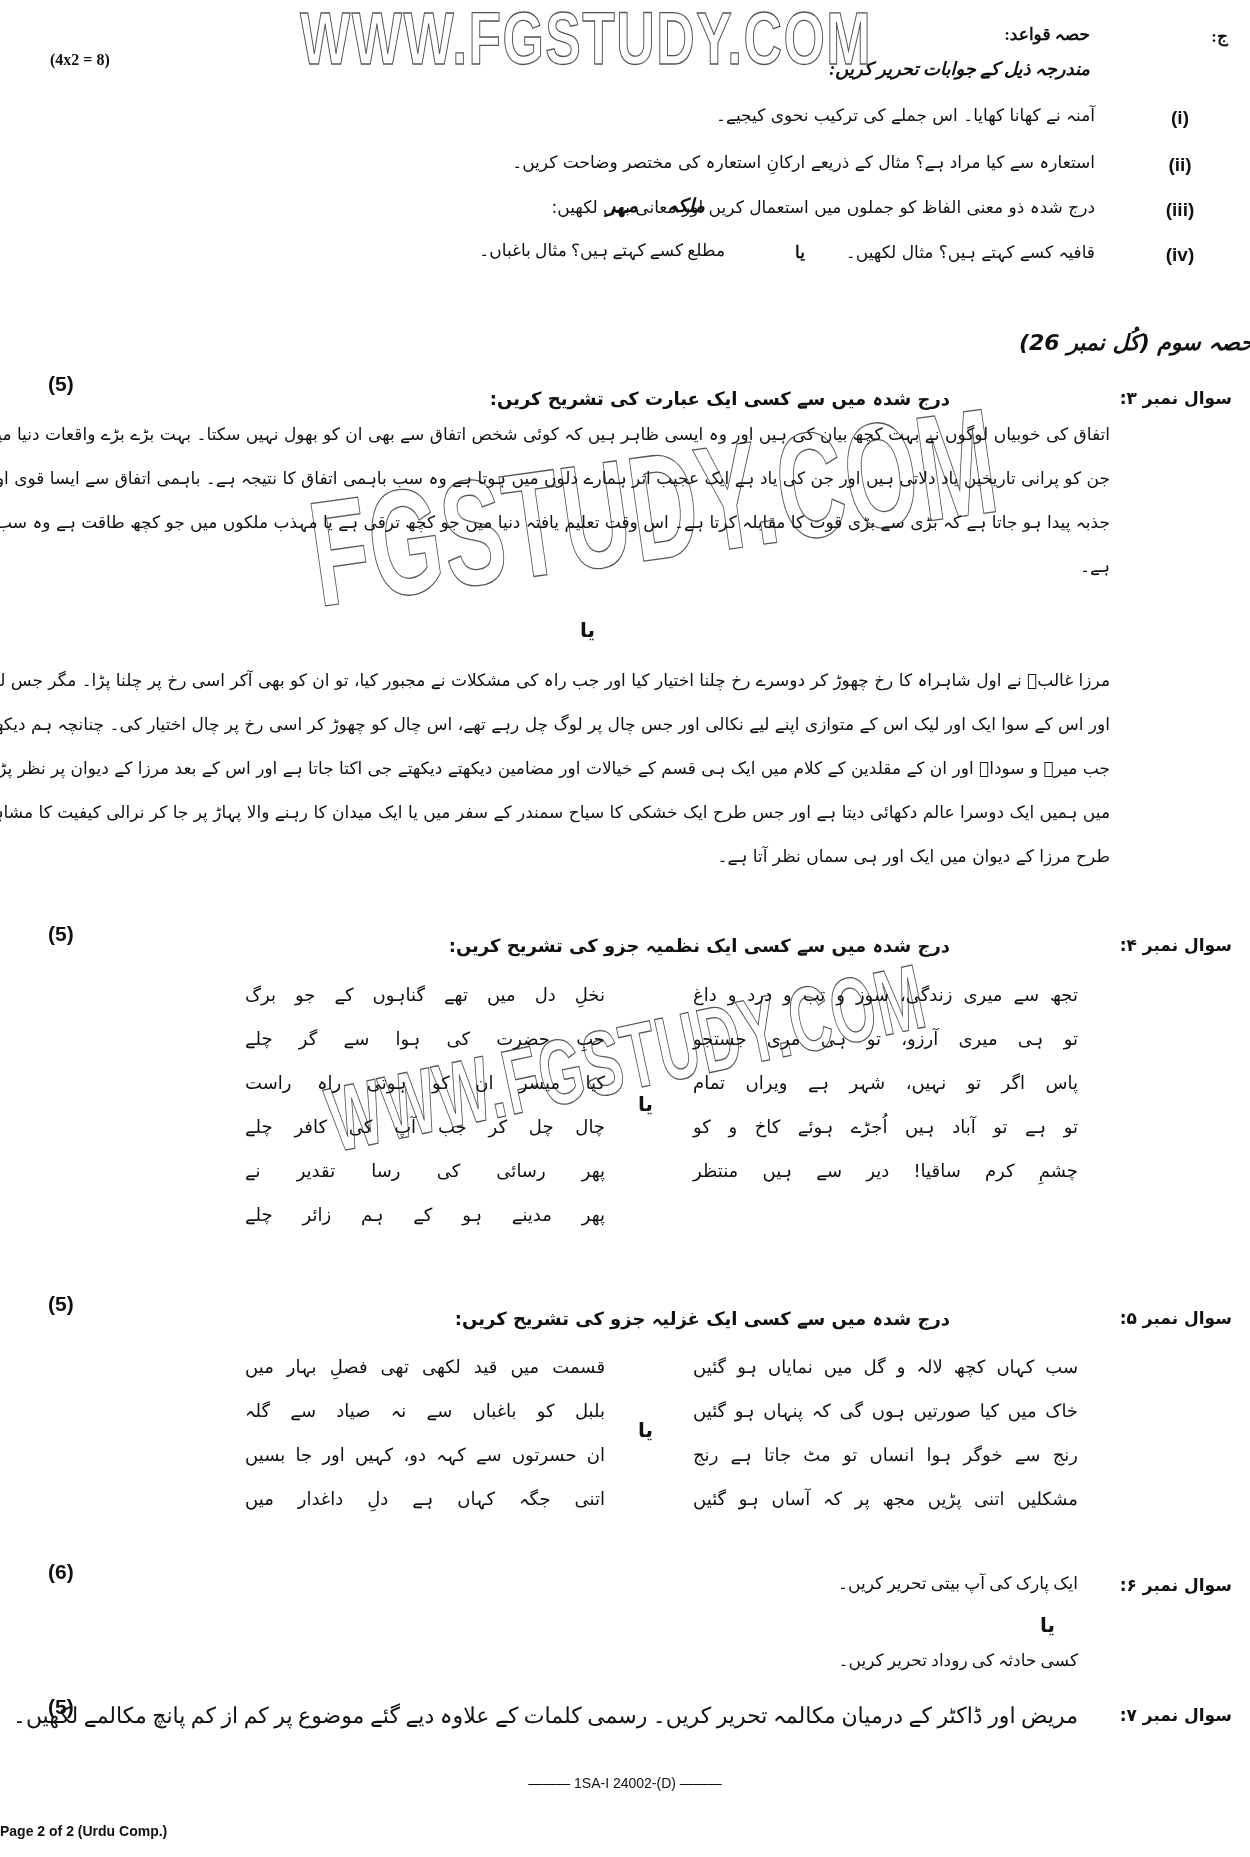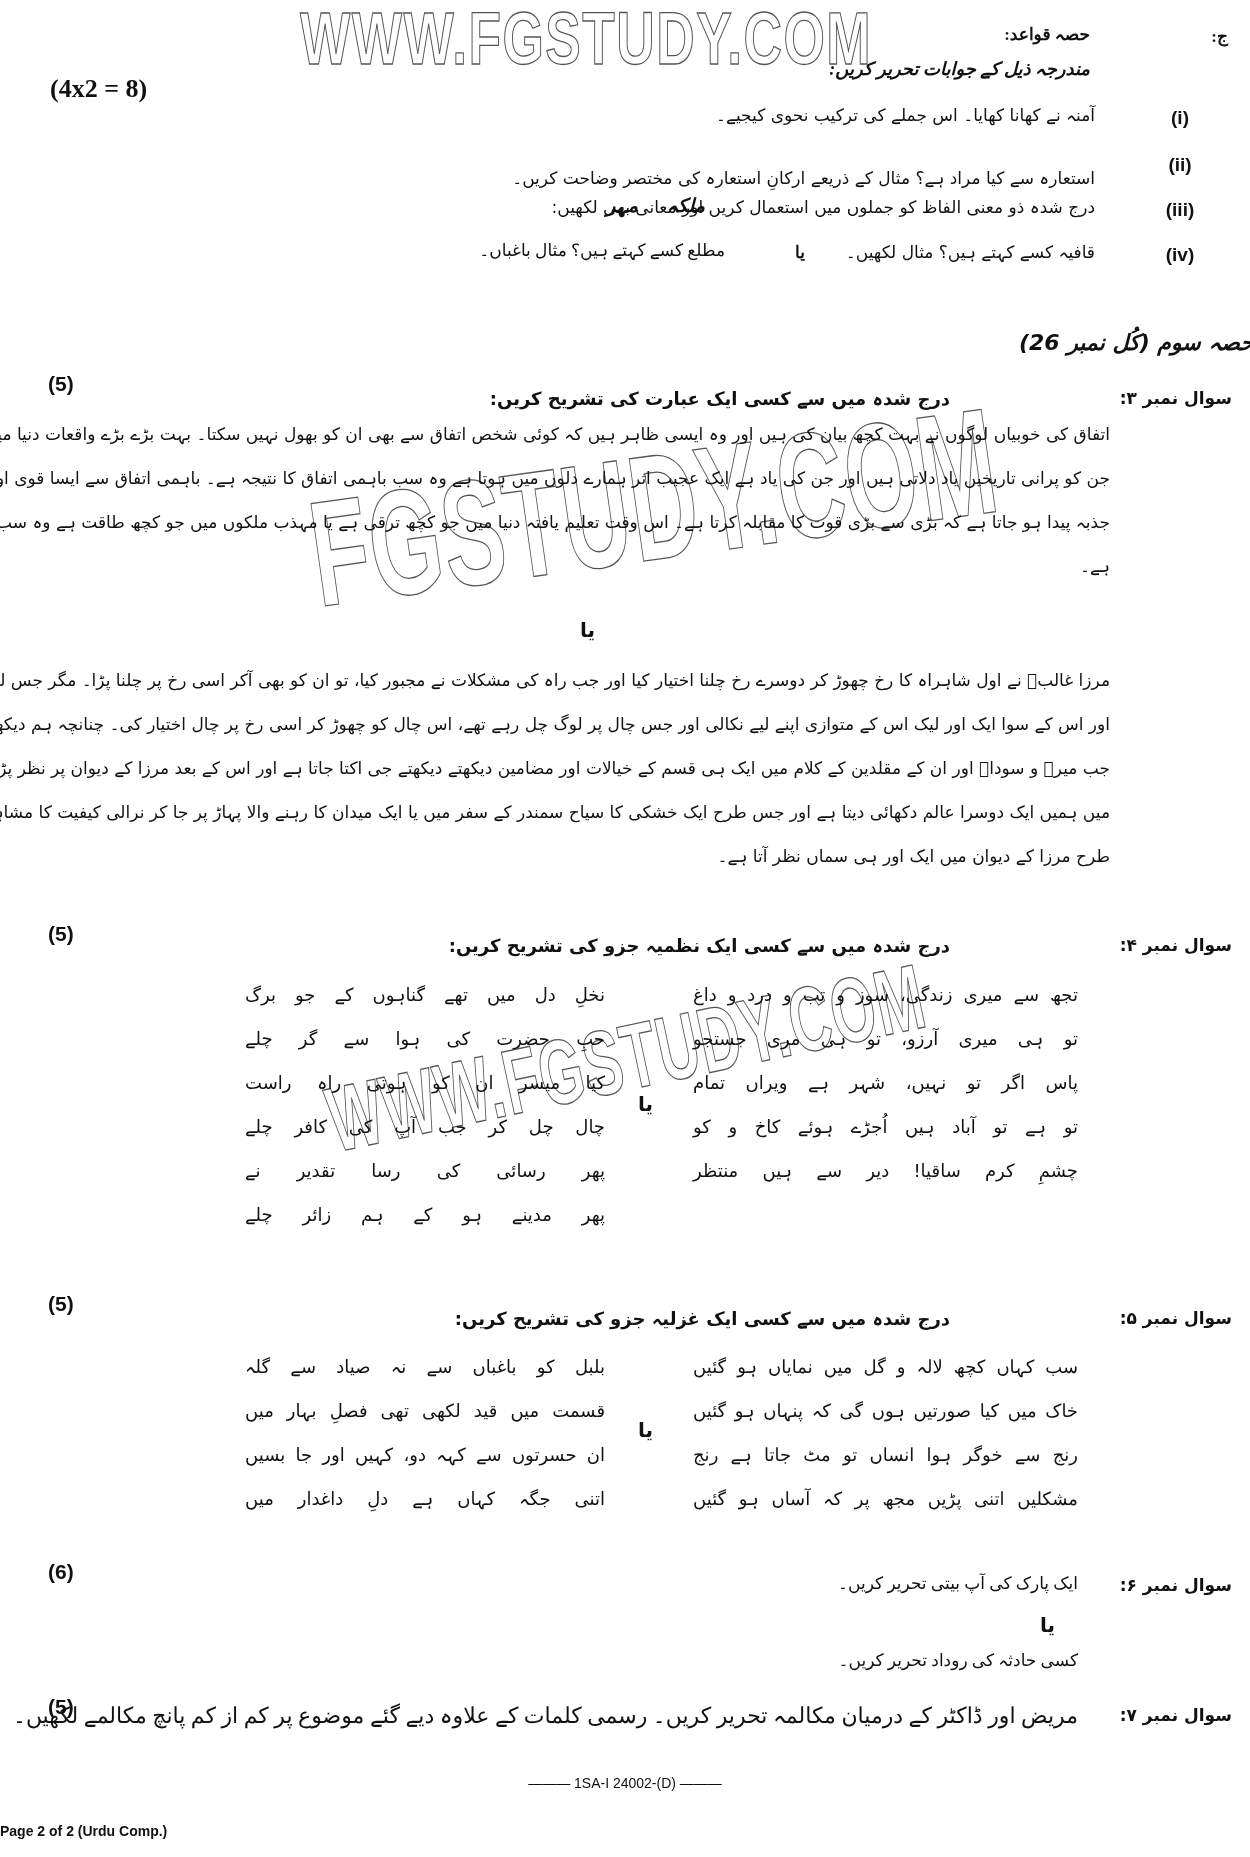--- a/index.html
+++ b/index.html
@@ -27,30 +27,30 @@
 </head>
 <body>
 
 <div class="watermark" style="left:300px; top:-4px; font-size:74px; transform:scaleX(0.72); transform-origin:left top;">WWW.FGSTUDY.COM</div>
 <div class="watermark" style="left:300px; top:470px; font-size:150px; transform:rotate(-8deg) scaleX(0.62); transform-origin:left top;">FGSTUDY.COM</div>
 <div class="watermark" style="left:318px; top:1070px; font-size:92px; transform:rotate(-12deg) scaleX(0.62); transform-origin:left top;">WWW.FGSTUDY.COM</div>
 
 <section>
   <div class="abs urdu bold" style="right:22px; top:26px; font-size:17px;">ج:</div>
   <div class="abs urdu bold" style="right:160px; top:24px; font-size:17px;">حصہ قواعد:</div>
-  <div class="abs latin bold" style="left:50px; top:74px; font-size:26px;">(4x2 = 8)</div>
+  <div class="abs latin bold" style="left:50px; top:51px; font-size:16px;">(4x2 = 8)</div>
   <div class="abs urdu bold" style="right:160px; top:58px; font-size:18px; font-style:italic;">مندرجہ ذیل کے جوابات تحریر کریں:</div>
 
   <div>
     <div class="subnum" style="top:107px;">(i)</div>
     <div class="subq urdu" style="top:105px;">آمنہ نے کھانا کھایا۔ اس جملے کی ترکیب نحوی کیجیے۔</div>
   </div>
   <div>
     <div class="subnum" style="top:154px;">(ii)</div>
-    <div class="subq urdu" style="top:168px;margin-left:37px;">استعارہ سے کیا مراد ہے؟ مثال کے ذریعے ارکانِ استعارہ کی مختصر وضاحت کریں۔</div>
+    <div class="subq urdu" style="top:152px;margin-left:37px;">استعارہ سے کیا مراد ہے؟ مثال کے ذریعے ارکانِ استعارہ کی مختصر وضاحت کریں۔</div>
   </div>
   <div>
     <div class="subnum" style="top:199px;">(iii)</div>
     <div class="subq urdu" style="top:197px;">درج شدہ ذو معنی الفاظ کو جملوں میں استعمال کریں اور معانی بھی لکھیں:</div>
     <div class="abs urdu bold" style="right:545px; top:194px; font-size:19px; font-style:italic;">ملکہ</div>
     <div class="abs urdu bold" style="right:612px; top:194px; font-size:19px; font-style:italic;">مہر</div>
   </div>
   <div>
     <div class="subnum" style="top:244px;">(iv)</div>
     <div class="subq urdu" style="top:242px;">قافیہ کسے کہتے ہیں؟ مثال لکھیں۔</div>
@@ -108,22 +108,22 @@
   <div class="qlabel urdu" style="top:1308px;">سوال نمبر ۵:</div>
   <div class="instr urdu" style="top:1308px;">درج شدہ میں سے کسی ایک غزلیہ جزو کی تشریح کریں:</div>
   <div class="verse-col urdu" style="right:172px; width:385px; top:1345px;font-family:Liberation Serif, serif;">
     <span class="verse-line">سب کہاں کچھ لالہ و گل میں نمایاں ہو گئیں</span>
     <span class="verse-line">خاک میں کیا صورتیں ہوں گی کہ پنہاں ہو گئیں</span>
     <span class="verse-line">رنج سے خوگر ہوا انساں تو مٹ جاتا ہے رنج</span>
     <span class="verse-line">مشکلیں اتنی پڑیں مجھ پر کہ آساں ہو گئیں</span>
   </div>
   <div class="ya urdu" style="left:638px; top:1418px;">یا</div>
   <div class="verse-col urdu" style="left:245px; width:360px; top:1345px;">
+    <span class="verse-line">قسمت میں قید لکھی تھی فصلِ بہار میں</span>
     <span class="verse-line">بلبل کو باغباں سے نہ صیاد سے گلہ</span>
-    <span class="verse-line">قسمت میں قید لکھی تھی فصلِ بہار میں</span>
     <span class="verse-line">ان حسرتوں سے کہہ دو، کہیں اور جا بسیں</span>
     <span class="verse-line">اتنی جگہ کہاں ہے دلِ داغدار میں</span>
   </div>
 </section>
 
 <section>
   <div class="marks" style="top:1560px;">(6)</div>
   <div class="qlabel urdu" style="top:1575px;">سوال نمبر ۶:</div>
   <div class="abs urdu" style="right:172px; top:1573px; font-size:17px; white-space:nowrap;">ایک پارک کی آپ بیتی تحریر کریں۔</div>
   <div class="ya urdu" style="right:195px; top:1613px;">یا</div>

